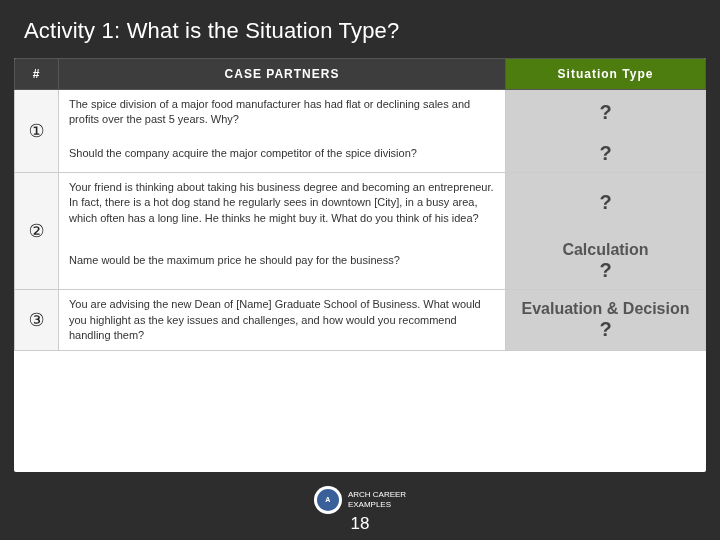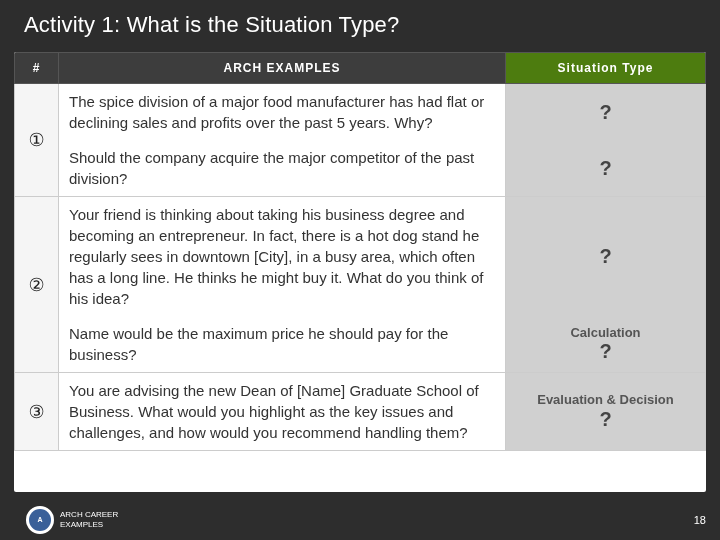--- a/index.html
+++ b/index.html
@@ -12,21 +12,21 @@
     }
     .page {
       width: 720px;
       height: 540px;
       background: #2d2d2d;
       display: flex;
       flex-direction: column;
     }
     .header {
       background: #2d2d2d;
-      padding: 12px 24px 14px 24px;
+      padding: 18px 24px 14px 24px;
     }
     .header-title {
       color: #ffffff;
       font-size: 22px;
       font-weight: 400;
       letter-spacing: 0.2px;
     }
     .content {
       flex: 1;
       background: #ffffff;
@@ -53,21 +53,21 @@
       letter-spacing: 1px;
       border: 1px solid #555;
     }
     thead tr th.sit-header {
       background: #4d7c0f;
     }
 
     tbody tr td {
       border: 1px solid #cccccc;
       padding: 7px 10px;
-      font-size: 15px;
+      font-size: 11px;
       color: #333333;
       vertical-align: middle;
     }
     .num-cell {
       text-align: center;
       font-size: 18px;
       font-weight: 400;
       color: #222;
       background: #f5f5f5;
     }
@@ -77,36 +77,37 @@
     }
     .sit-cell {
       background: #d0d0d0;
       text-align: center;
       font-size: 20px;
       font-weight: 700;
       color: #444;
       position: relative;
     }
     .sit-cell-text-overlay {
-      font-size: 13px;
+      font-size: 16px;
       color: #555;
       display: block;
       line-height: 1.2;
     }
     .row-group-top td {
       border-bottom: none;
     }
     .row-group-bot td {
       border-top: none;
     }
     .footer {
       display: flex;
       align-items: center;
       justify-content: space-between;
-      padding: 4px 14px 6px 26px;
+      padding: 4px 14px 6px 14px;
+      flex-direction: column;
     }
     .logo-area {
       display: flex;
       align-items: center;
       gap: 6px;
     }
     .logo-circle {
       width: 28px;
       height: 28px;
       border-radius: 50%;
@@ -131,21 +132,21 @@
       text-align: center;
       line-height: 1.1;
     }
     .logo-label {
       color: #ffffff;
       font-size: 8px;
       line-height: 1.2;
     }
     .page-num {
       color: #ffffff;
-      font-size: 11px;
+      font-size: 17px;
       text-align: right;
     }
     .circle-num {
       font-size: 18px;
     }
   </style>
 </head>
 <body>
 
 <div class="page">
@@ -156,38 +157,38 @@
   <div class="content">
     <table>
       <colgroup>
         <col class="col-num">
         <col class="col-case">
         <col class="col-sit">
       </colgroup>
       <thead>
         <tr>
           <th>#</th>
-          <th>ARCH EXAMPLES</th>
+          <th>CASE PARTNERS</th>
           <th class="sit-header">Situation Type</th>
         </tr>
       </thead>
       <tbody>
 
         <tr class="row-group-top">
           <td class="num-cell" rowspan="2">
             <span class="circle-num">①</span>
           </td>
           <td class="case-cell">
             The spice division of a major food manufacturer has had flat or declining sales and profits over the past 5 years. Why?
           </td>
           <td class="sit-cell">?</td>
         </tr>
         <tr class="row-group-bot">
           <td class="case-cell">
-            Should the company acquire the major competitor of the past division?
+            Should the company acquire the major competitor of the spice division?
           </td>
           <td class="sit-cell">?</td>
         </tr>
 
         <tr class="row-group-top">
           <td class="num-cell" rowspan="2">
             <span class="circle-num">②</span>
           </td>
           <td class="case-cell">
             Your friend is thinking about taking his business degree and becoming an entrepreneur. In fact, there is a hot dog stand he regularly sees in downtown [City], in a busy area, which often has a long line. He thinks he might buy it. What do you think of his idea?

